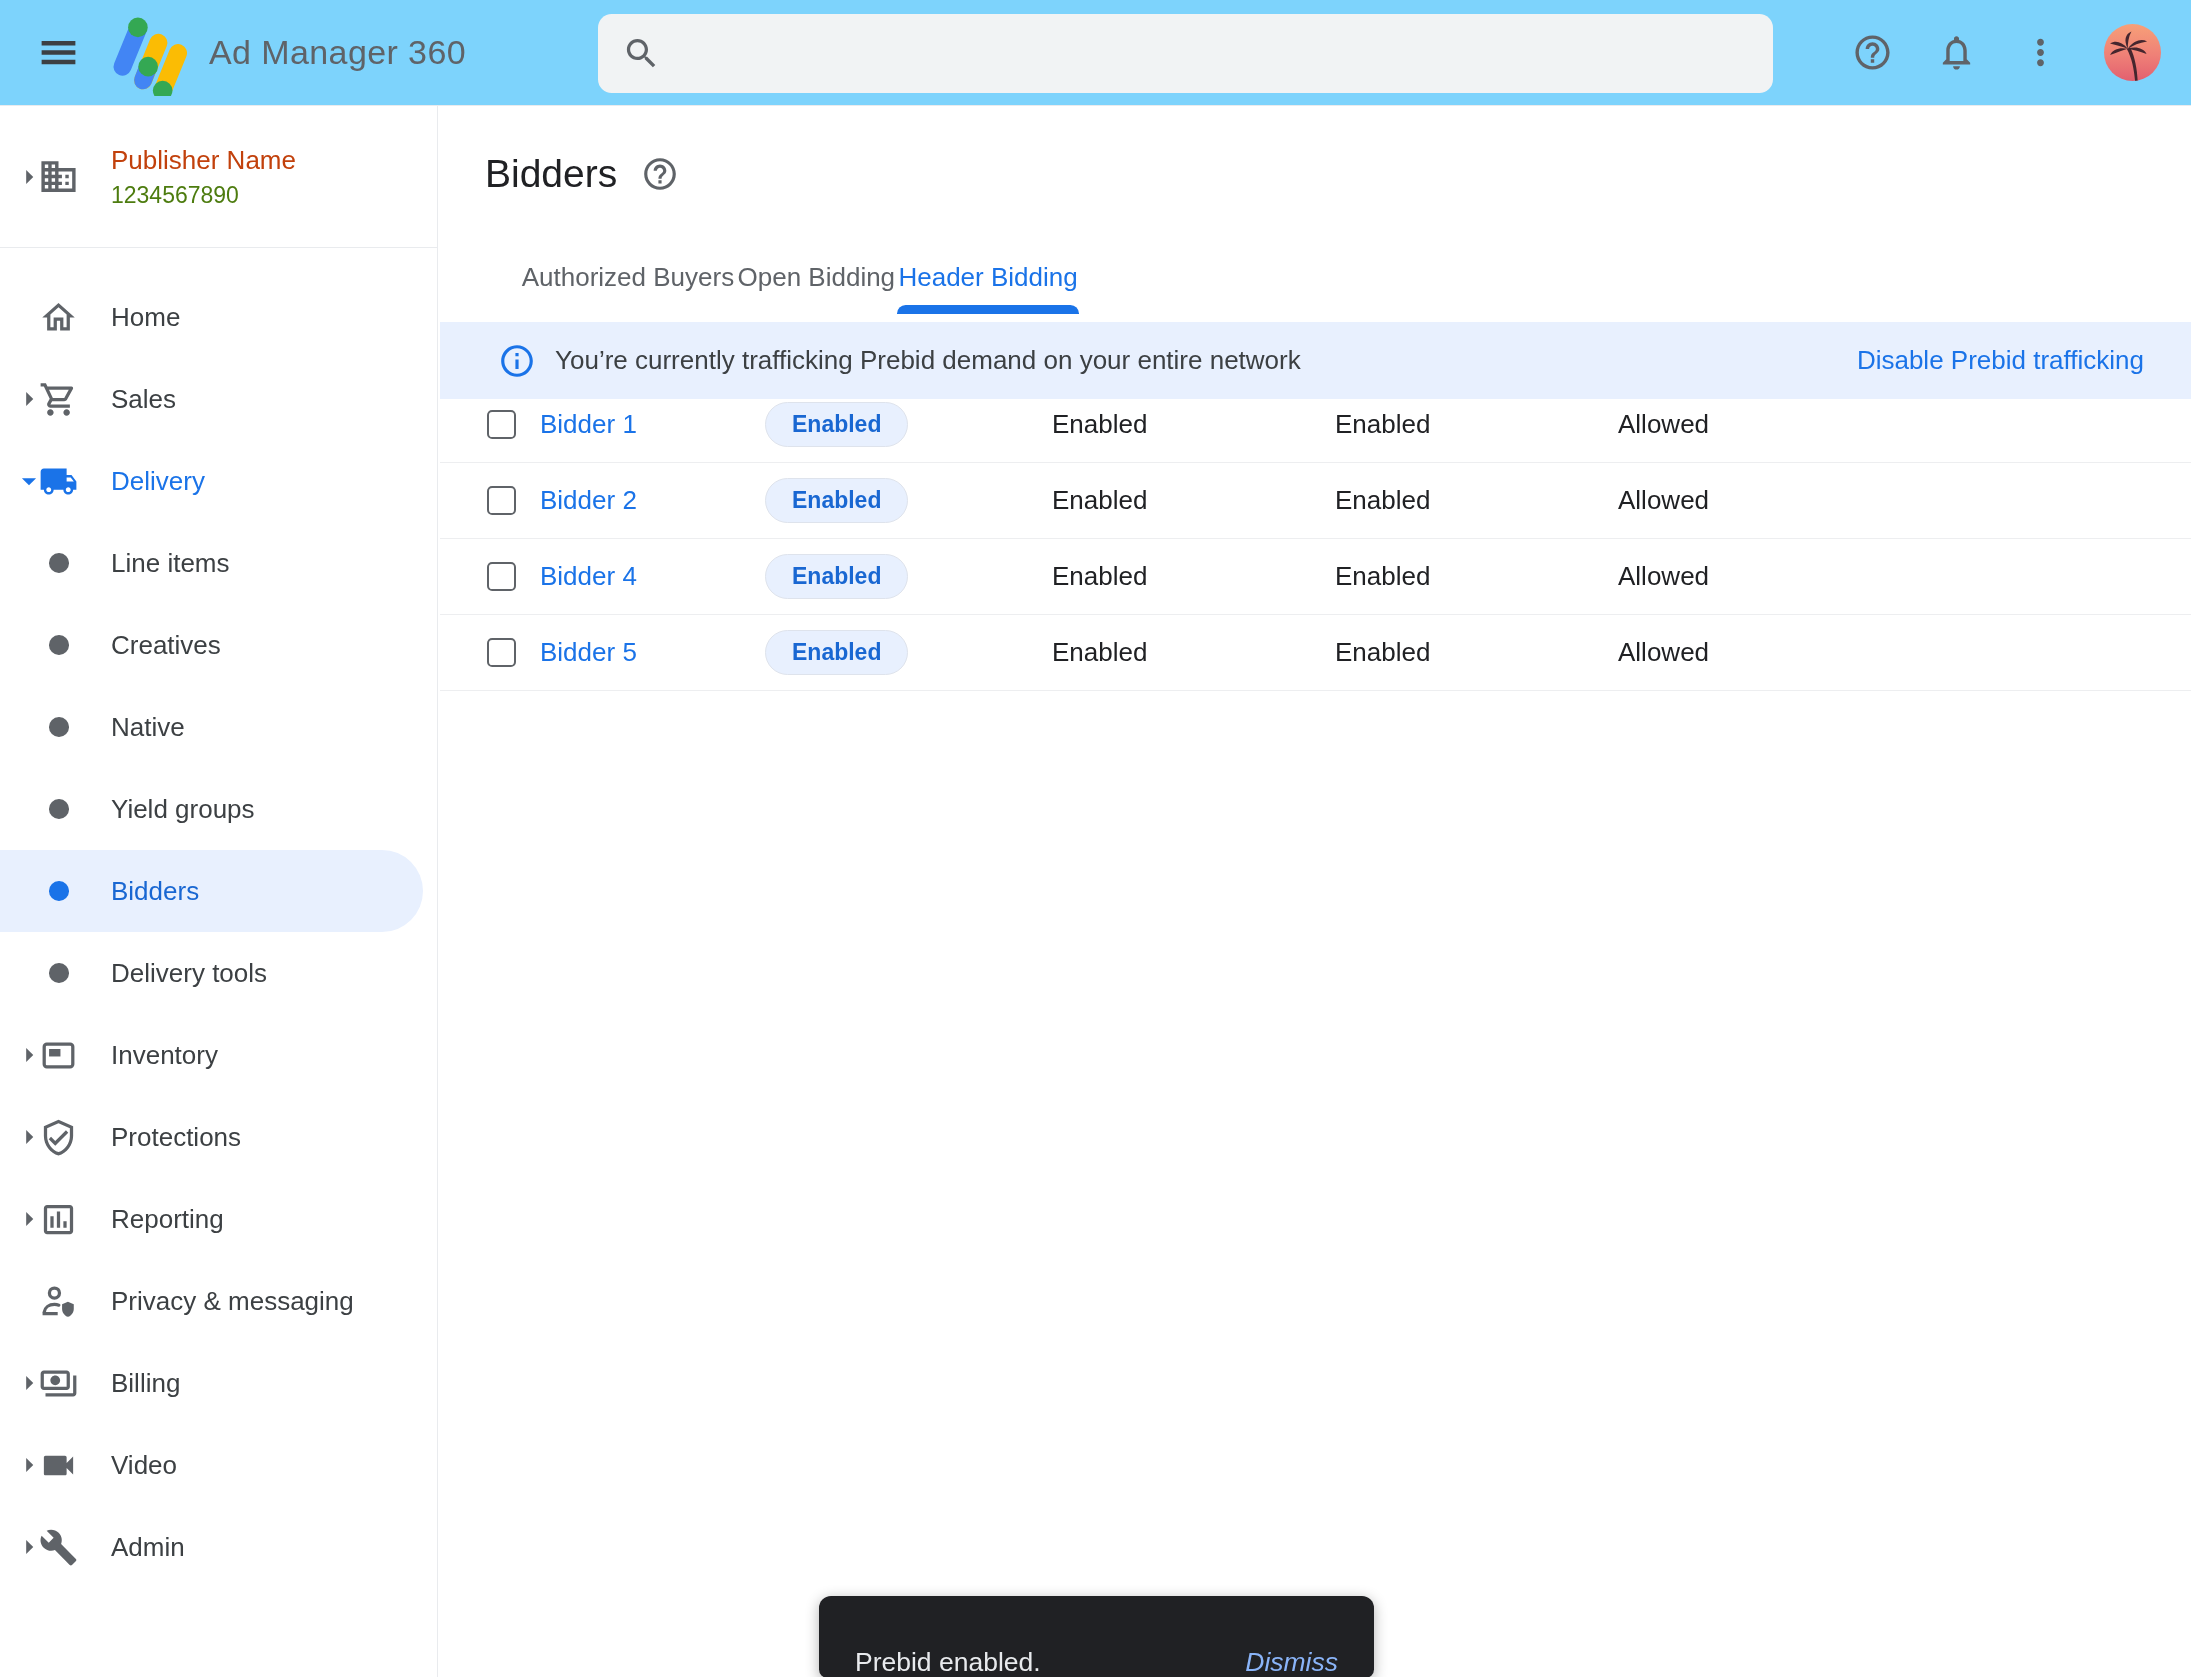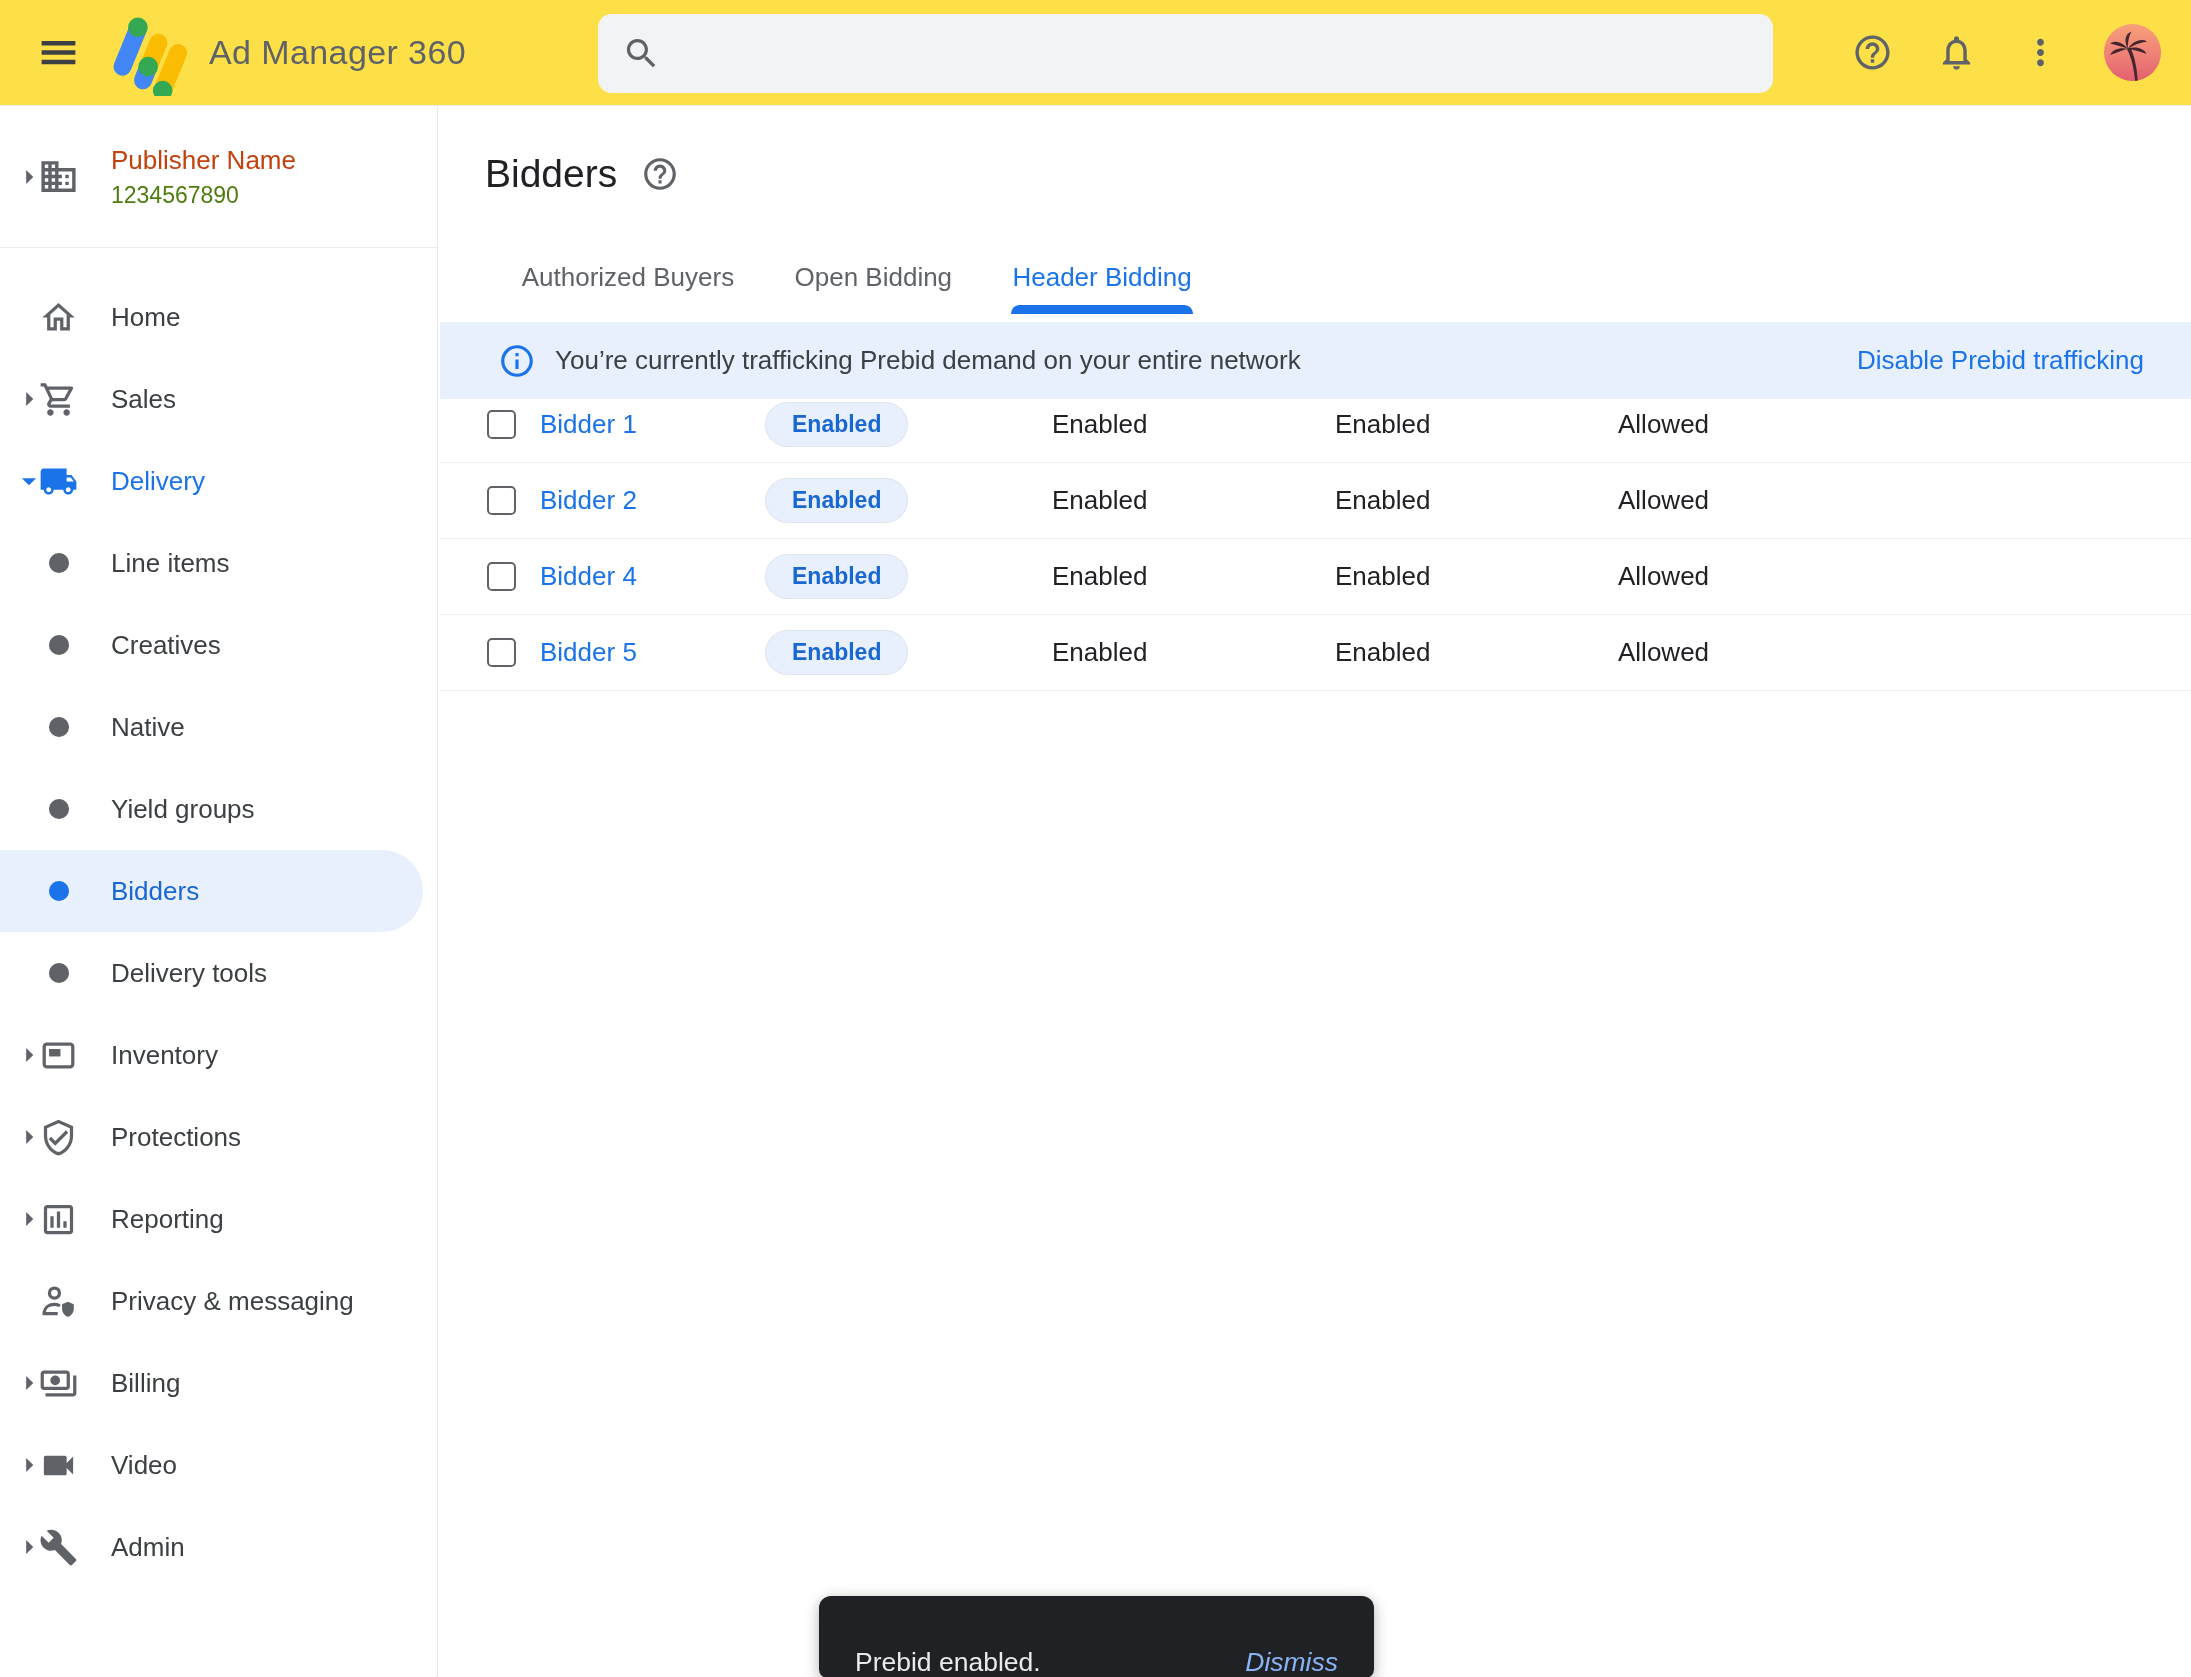--- a/index.html
+++ b/index.html
@@ -7,21 +7,21 @@
   body {
     font-family:"Liberation Sans", sans-serif;
     background:#fff; color:#202124;
     position:relative; overflow:hidden;
   }
   svg { display:block; }
 
   
   .appbar {
     position:absolute; top:0; left:0; right:0; height:106px;
-    background:#fde047; border-bottom:1.7px solid #e9ebee;
+    background:#7dd3fc; border-bottom:1.7px solid #e9ebee;
     display:flex; align-items:center; z-index:10;
   }
   .menu-btn { margin-left:31px; width:55px; height:55px; display:flex; align-items:center; justify-content:center; cursor:pointer; }
   .logo { margin-left:22px; width:82px; height:86px; }
   .app-title { margin-left:19px; font-size:34px; color:#5f6368; letter-spacing:0.4px; white-space:nowrap; }
   .searchbar {
     position:absolute; left:598px; top:13.7px; width:1175px; height:79px;
     background:#f1f3f4; border-radius:13.7px;
     display:flex; align-items:center; padding:0 24px;
   }
@@ -62,21 +62,21 @@
   .nav-item.selected {
     width:423px; background:#e8f0fe; border-radius:0 41px 41px 0;
   }
   .nav-item.selected .bullet { background:#1a73e8; }
   .nav-item.selected .nav-label { color:#1967d2; font-weight:500; }
 
   
   .content { position:absolute; top:106px; left:440px; right:0; bottom:0; background:#fff; }
   .page-head { position:absolute; top:46px; left:45px; display:flex; align-items:center; gap:24px; }
   .page-title { font-size:39px; color:#202124; }
-  .tabs { position:absolute; top:144px; left:80px; display:flex; gap:57px; }
+  .tabs { position:absolute; top:144px; left:80px; display:flex; }
   .tab { position:relative; font-size:26px; font-weight:500; color:#5f6368; padding:12px 1.7px 20.5px; cursor:pointer; white-space:nowrap; }
   .tab.active { color:#1a73e8; }
   .tab.active::after {
     content:""; position:absolute; left:0; right:0; bottom:0; height:8.6px;
     background:#1a73e8; border-radius:8.6px 8.6px 0 0;
   }
 
   .banner {
     position:absolute; top:204px; left:0; right:0; height:77px;
     background:#e8f0fe; display:flex; align-items:center; padding:0 48px 0 58px;margin-top:12px;

